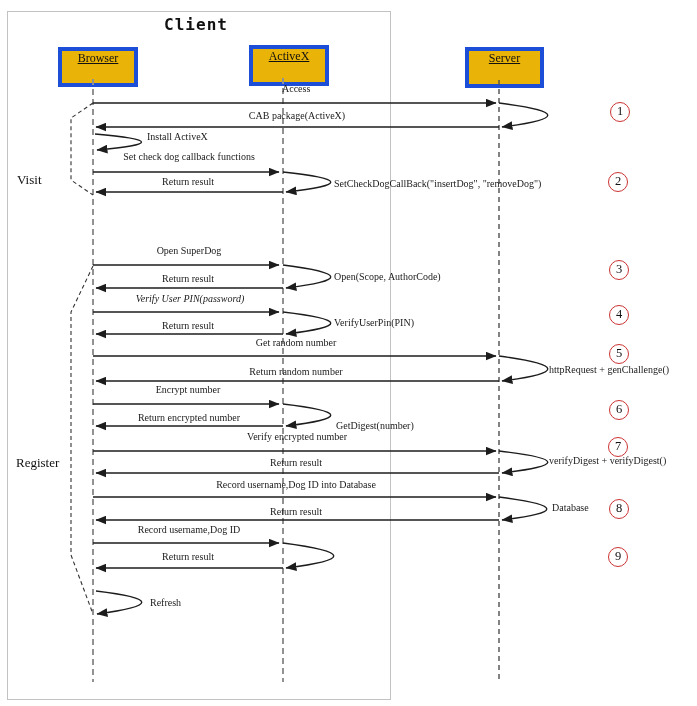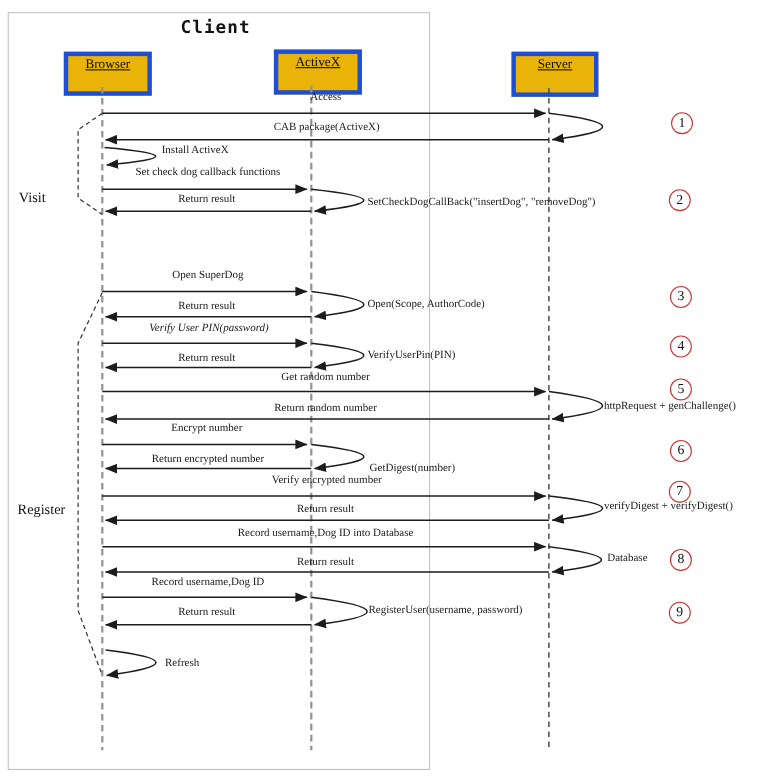--- a/index.html
+++ b/index.html
@@ -122,21 +122,20 @@
   <div class="lbl ctr" style="left:188px;top:383px;">Encrypt number</div>
   <div class="lbl" style="left:336px;top:419px;">GetDigest(number)</div>
   <div class="lbl ctr" style="left:189px;top:411px;">Return encrypted number</div>
   <div class="lbl ctr" style="left:297px;top:430px;">Verify encrypted number</div>
   <div class="lbl" style="left:549px;top:454px;">verifyDigest + verifyDigest()</div>
   <div class="lbl ctr" style="left:296px;top:456px;">Return result</div>
   <div class="lbl ctr" style="left:296px;top:478px;">Record username,Dog ID into Database</div>
   <div class="lbl" style="left:552px;top:501px;">Database</div>
   <div class="lbl ctr" style="left:296px;top:505px;">Return result</div>
   <div class="lbl ctr" style="left:189px;top:523px;">Record username,Dog ID</div>
-  <div class="lbl" style="left:335px;top:548px;">RegisterUser(username, password)</div>
   <div class="lbl ctr" style="left:188px;top:550px;">Return result</div>
   <div class="lbl" style="left:150px;top:596px;">Refresh</div>
 
   <div class="step" style="left:610px;top:102px;">1</div>
   <div class="step" style="left:608px;top:172px;">2</div>
   <div class="step" style="left:609px;top:260px;">3</div>
   <div class="step" style="left:609px;top:305px;">4</div>
   <div class="step" style="left:609px;top:344px;">5</div>
   <div class="step" style="left:609px;top:400px;">6</div>
   <div class="step" style="left:608px;top:437px;">7</div>

